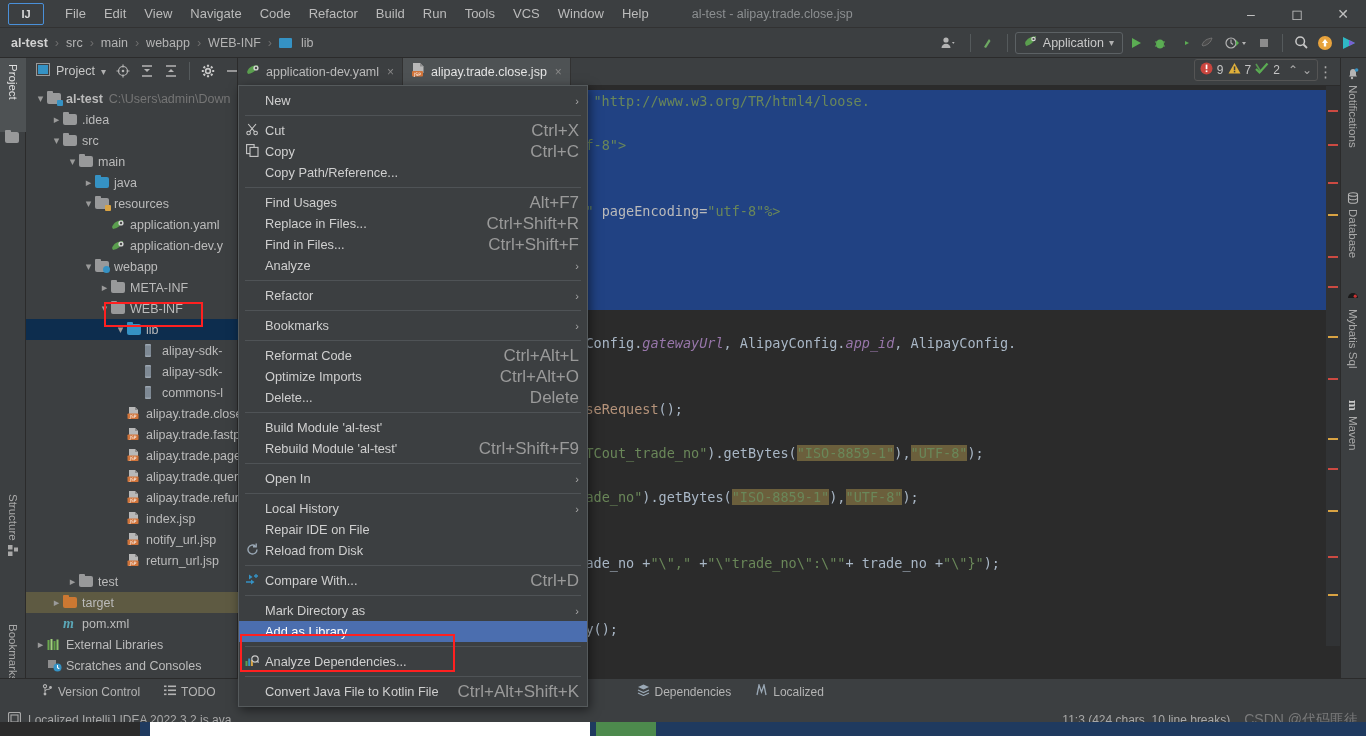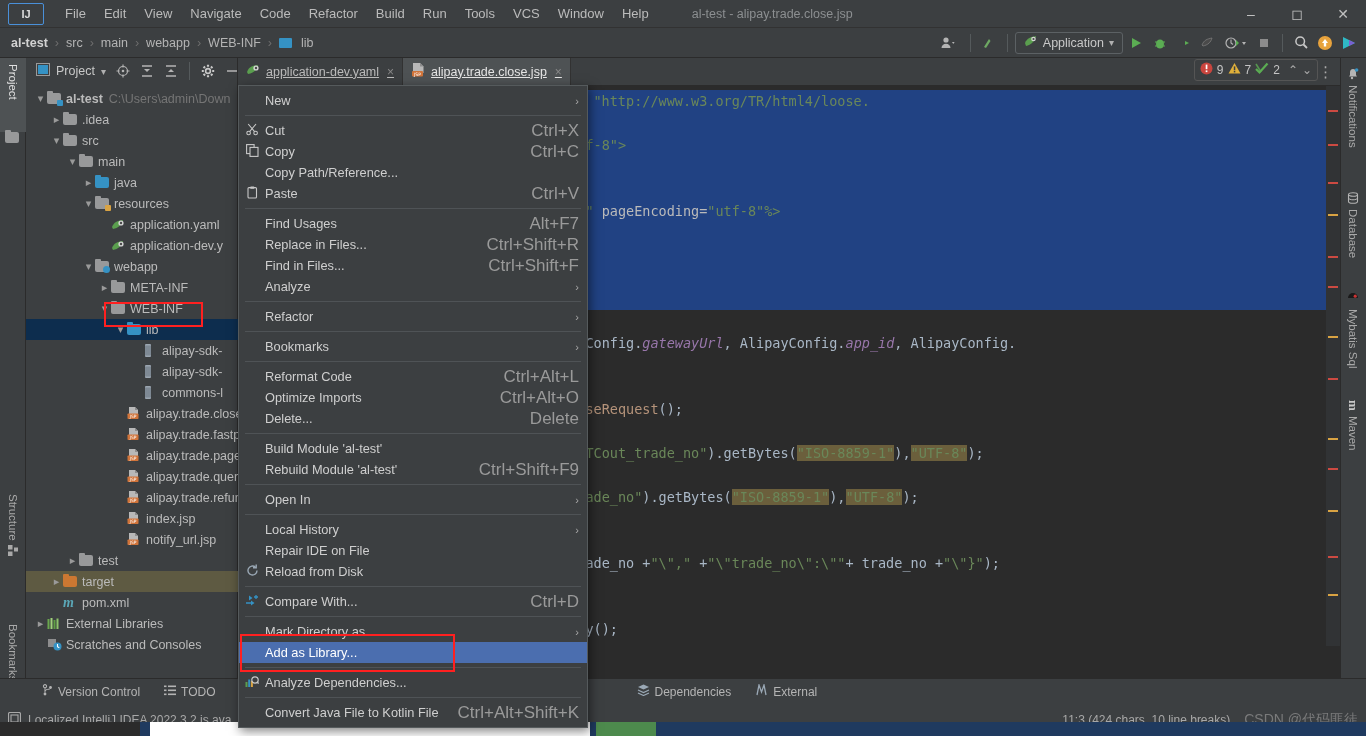--- a/index.html
+++ b/index.html
@@ -96,21 +96,21 @@
   .fold.blue { background:#3592c4; }
   .fold.blue:before { background:#3592c4; }
   .fold.orange { background:#cc7832; }
   .fold.orange:before { background:#cc7832; }
   .badge { position:absolute; right:-2px; bottom:-2px; width:6px; height:6px; background:#3592c4; border-radius:1px; }
   .badge.o { background:#d9a343; }
 
   
   #editorarea { position:absolute; left:238px; top:58px; width:1102px; height:620px; background:#2b2b2b; }
   #tabstrip { height:28px; background:#3c3f41; display:flex; align-items:stretch; border-bottom:1px solid #2b2b2b; position:relative; }
-  .etab { display:flex; align-items:center; gap:5px; padding:0 8px; font-size:12.5px; color:#bbbbbb; border-right:1px solid #323232;text-decoration:underline; }
+  .etab { display:flex; align-items:center; gap:5px; padding:0 8px; font-size:12.5px; color:#bbbbbb; border-right:1px solid #323232; }
   .etab.active { background:#4e5254; color:#e4e4e4;text-align:right; }
   .etab.active:after { content:""; position:absolute; bottom:0; height:2px; background:#4a88c7; }
   .xclose { color:#888; font-size:12px; margin-left:3px; }
   #tabstrip-right { margin-left:auto; display:flex; align-items:center; padding-right:6px; color:#aaa; }
 
   #codearea { position:absolute; top:28px; left:0; width:1102px; height:560px; background:#2b2b2b; overflow:hidden; }
   #gutter { position:absolute; left:0; top:0; width:4px; height:560px; background:#313335; }
   #code { position:absolute; left:6px; top:4px; font-family:"DejaVu Sans Mono","Liberation Mono",monospace; font-size:13.5px; line-height:22px; white-space:pre; color:#a9b7c6; }
   #code .ln { height:22px; }
   #selblock { position:absolute; left:0; top:4px; width:1090px; height:220px; background:#214283; }
@@ -630,20 +630,33 @@
           <svg width="15" height="13" viewBox="0 0 15 13">
             <path d="M2 0h6l3 3V9H2z" fill="#b8b8b8"></path>
             <path d="M8 0l3 3H8z" fill="#8d8d8d"></path>
             <rect x="0.5" y="6.5" width="11" height="5.5" rx="0.8" fill="#d1743a"></rect>
             <text x="6" y="11" font-size="4.4" fill="#fff" text-anchor="middle" font-family="DejaVu Sans">JSP</text>
           </svg>
         </span>
         <span>notify_url.jsp</span>
       </div>
       <div class="row">
+        <span style="width: 88px; flex: 0 0 auto;"></span>
+        <span class="arrow"></span>
+        <span class="ficon" style="display: flex; align-items: center;">
+          <svg width="15" height="13" viewBox="0 0 15 13">
+            <path d="M2 0h6l3 3V9H2z" fill="#b8b8b8"></path>
+            <path d="M8 0l3 3H8z" fill="#8d8d8d"></path>
+            <rect x="0.5" y="6.5" width="11" height="5.5" rx="0.8" fill="#d1743a"></rect>
+            <text x="6" y="11" font-size="4.4" fill="#fff" text-anchor="middle" font-family="DejaVu Sans">JSP</text>
+          </svg>
+        </span>
+        <span>return_url.jsp</span>
+      </div>
+      <div class="row">
         <span style="width: 40px; flex: 0 0 auto;"></span>
         <span class="arrow" style="font-size: 11px;">▸</span>
         <span class="ficon" style="display: flex; align-items: center;">
           <span class="fold"></span>
         </span>
         <span>test</span>
       </div>
       <div class="row sel-olive">
         <span style="width: 24px; flex: 0 0 auto;"></span>
         <span class="arrow" style="font-size: 11px;">▸</span>
@@ -791,28 +804,20 @@
           <rect x="0.6" y="0.6" width="7.5" height="9" fill="none" stroke="#c8c8c8" stroke-width="1.1"></rect>
           <rect x="4" y="3.4" width="8" height="9" fill="#3c3f41" stroke="#c8c8c8" stroke-width="1.1"></rect>
         </svg></span>
       <span class="mi-label">Copy</span>
       <span class="mi-key">Ctrl+C</span>
     </div>
     <div class="mrow">
       <span class="mi-icon"></span>
       <span class="mi-label">Copy Path/Reference...</span>
     </div>
-    <div class="mrow">
-      <span class="mi-icon"><svg width="13" height="13" viewBox="0 0 13 13">
-          <rect x="2" y="1.6" width="8.5" height="10.4" rx="1" fill="none" stroke="#c8c8c8" stroke-width="1.1"></rect>
-          <rect x="4.3" y="0.4" width="4" height="2.4" rx="0.6" fill="#c8c8c8"></rect>
-        </svg></span>
-      <span class="mi-label">Paste</span>
-      <span class="mi-key">Ctrl+V</span>
-    </div>
     <div class="msep"></div>
     <div class="mrow">
       <span class="mi-icon"></span>
       <span class="mi-label">Find Usages</span>
       <span class="mi-key">Alt+F7</span>
     </div>
     <div class="mrow">
       <span class="mi-icon"></span>
       <span class="mi-label">Replace in Files...</span>
       <span class="mi-key">Ctrl+Shift+R</span>
@@ -976,21 +981,21 @@
         </svg>
     </span>
     <span>Dependencies</span>
   </div>
   <div class="btool">
     <span>
       <svg width="13" height="12" viewBox="0 0 13 12">
           <path d="M2 11 L4 1 L6.5 8 L9 1 L11 11" fill="none" stroke="#9aa8b5" stroke-width="1.3"></path>
         </svg>
     </span>
-    <span>External</span>
+    <span>Localized</span>
   </div>
 </div>
 
 <div id="statusbar">
   <div id="status-left">
     <span>
       <svg width="13" height="13" viewBox="0 0 13 13">
           <rect x="0.5" y="0.5" width="12" height="12" rx="1.5" fill="none" stroke="#a8a8a8" stroke-width="1.2"></rect>
           <rect x="3" y="3" width="7" height="7" fill="none" stroke="#a8a8a8" stroke-width="1.1"></rect>
         </svg>

